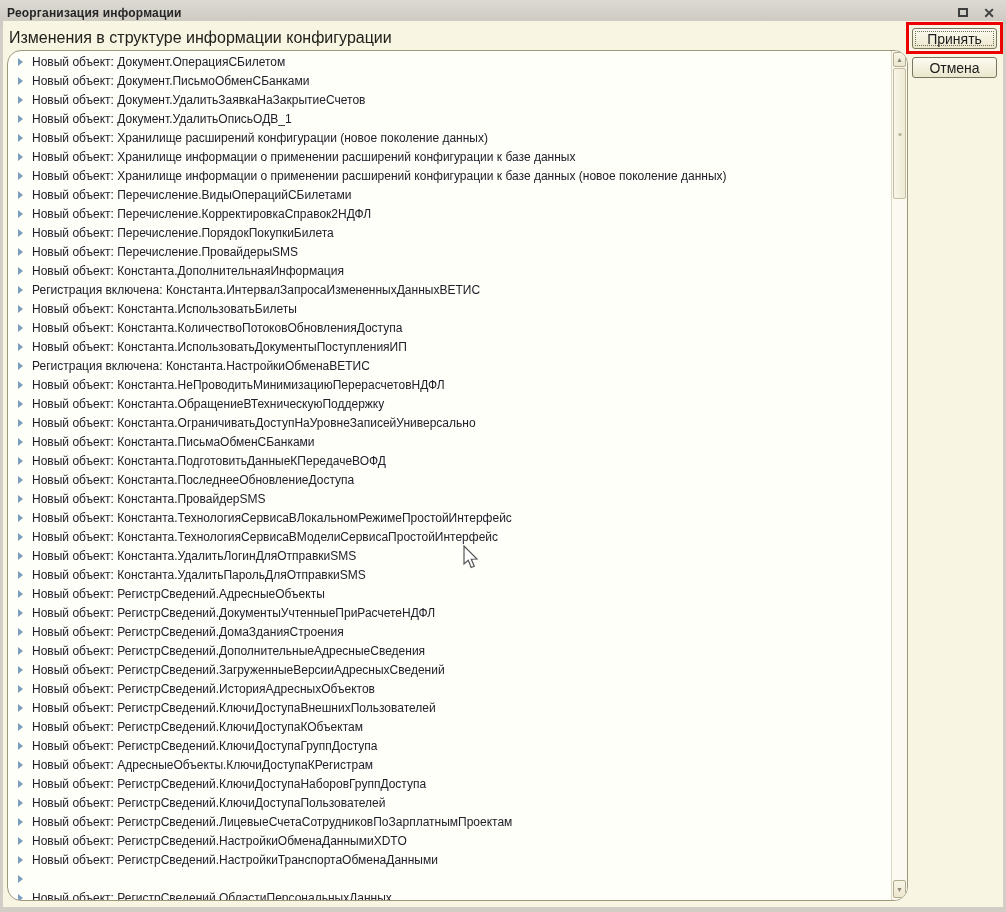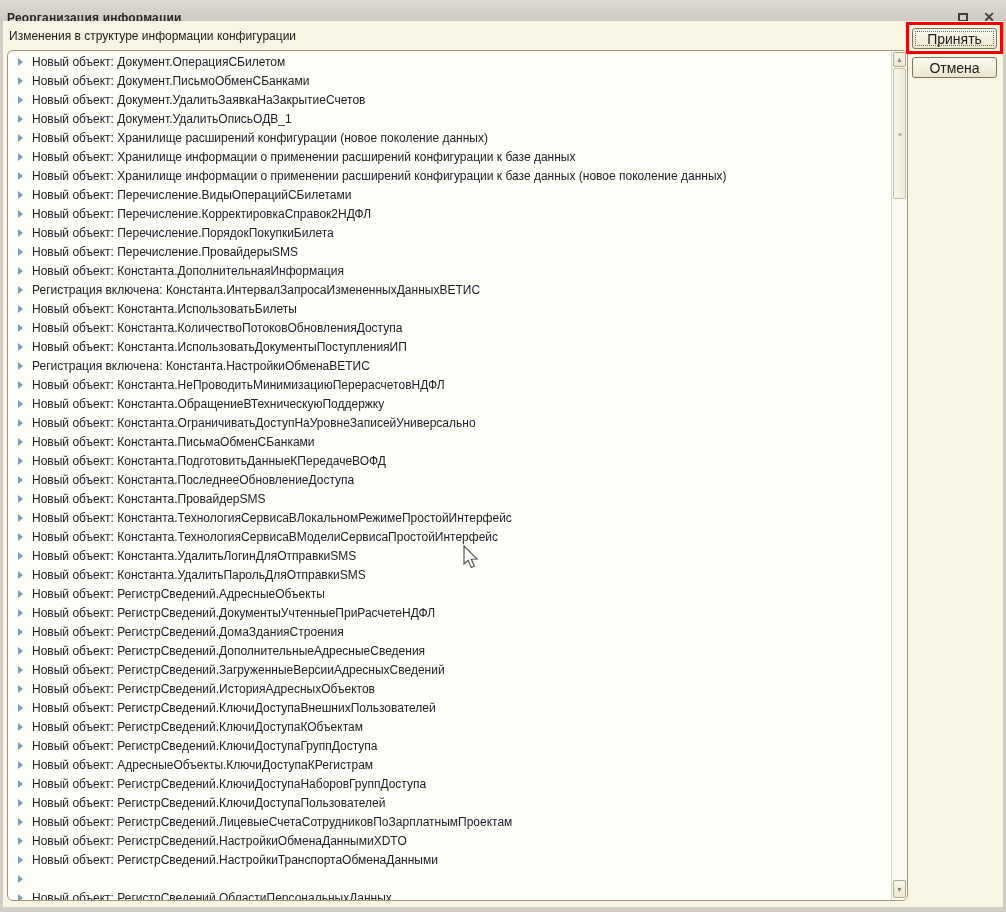--- a/index.html
+++ b/index.html
@@ -5,35 +5,35 @@
   * { margin:0; padding:0; box-sizing:border-box; }
   html,body { width:1006px; height:912px; overflow:hidden; }
   .window {
     position:relative; width:1006px; height:912px;
     background:#d2cec6;
     font-family:"Liberation Sans", sans-serif;
   }
   .titlebar {
     position:absolute; left:0; top:0; right:0; height:25px;
     background:linear-gradient(#dddad3,#ccc8c0);
-    display:flex; align-items:flex-end; padding:0 7px;
+    display:flex; align-items:center; padding:0 7px;
   }
   .title { font-size:12px; font-weight:bold; color:#262626; letter-spacing:0.2px; }
   .win-controls { margin-left:auto; display:flex; align-items:center; gap:10px; padding-right:2px; }
   .win-btn { width:16px; height:16px; display:flex; align-items:center; justify-content:center; cursor:default; }
   .maximize-glyph { width:10px; height:9px; border:2px solid #3f3f3f; }
   .close-glyph { font-size:14px; font-weight:bold; color:#3f3f3f; line-height:1; }
   .body {
     position:absolute; left:3px; right:3px; top:21px; bottom:5px;
     background:#f8f5e3;
   }
-  .section-label { position:absolute; left:6px; top:8px; font-size:12px; color:#21211c; }
+  .section-label { position:absolute; left:6px; top:8px; font-size:16px; color:#21211c; }
   .listbox {
     position:absolute; left:4px; top:29px; width:901px; height:851px;
-    background:#fffffa; border:1px solid #9f977c; border-radius:6px;
+    background:#fffffa; border:1px solid #9f977c; border-radius:14px;
     overflow:hidden;
   }
   .rows { position:absolute; left:0; top:1px; right:16px; overflow:hidden; }
   .row {
     height:19px; display:flex; align-items:center; padding-left:10px;
     font-size:12px; color:#20202a; white-space:nowrap; cursor:default;
   }
   .row .tri {
     width:0; height:0; flex:0 0 auto;
     border-left:5px solid #7b9dbe;

